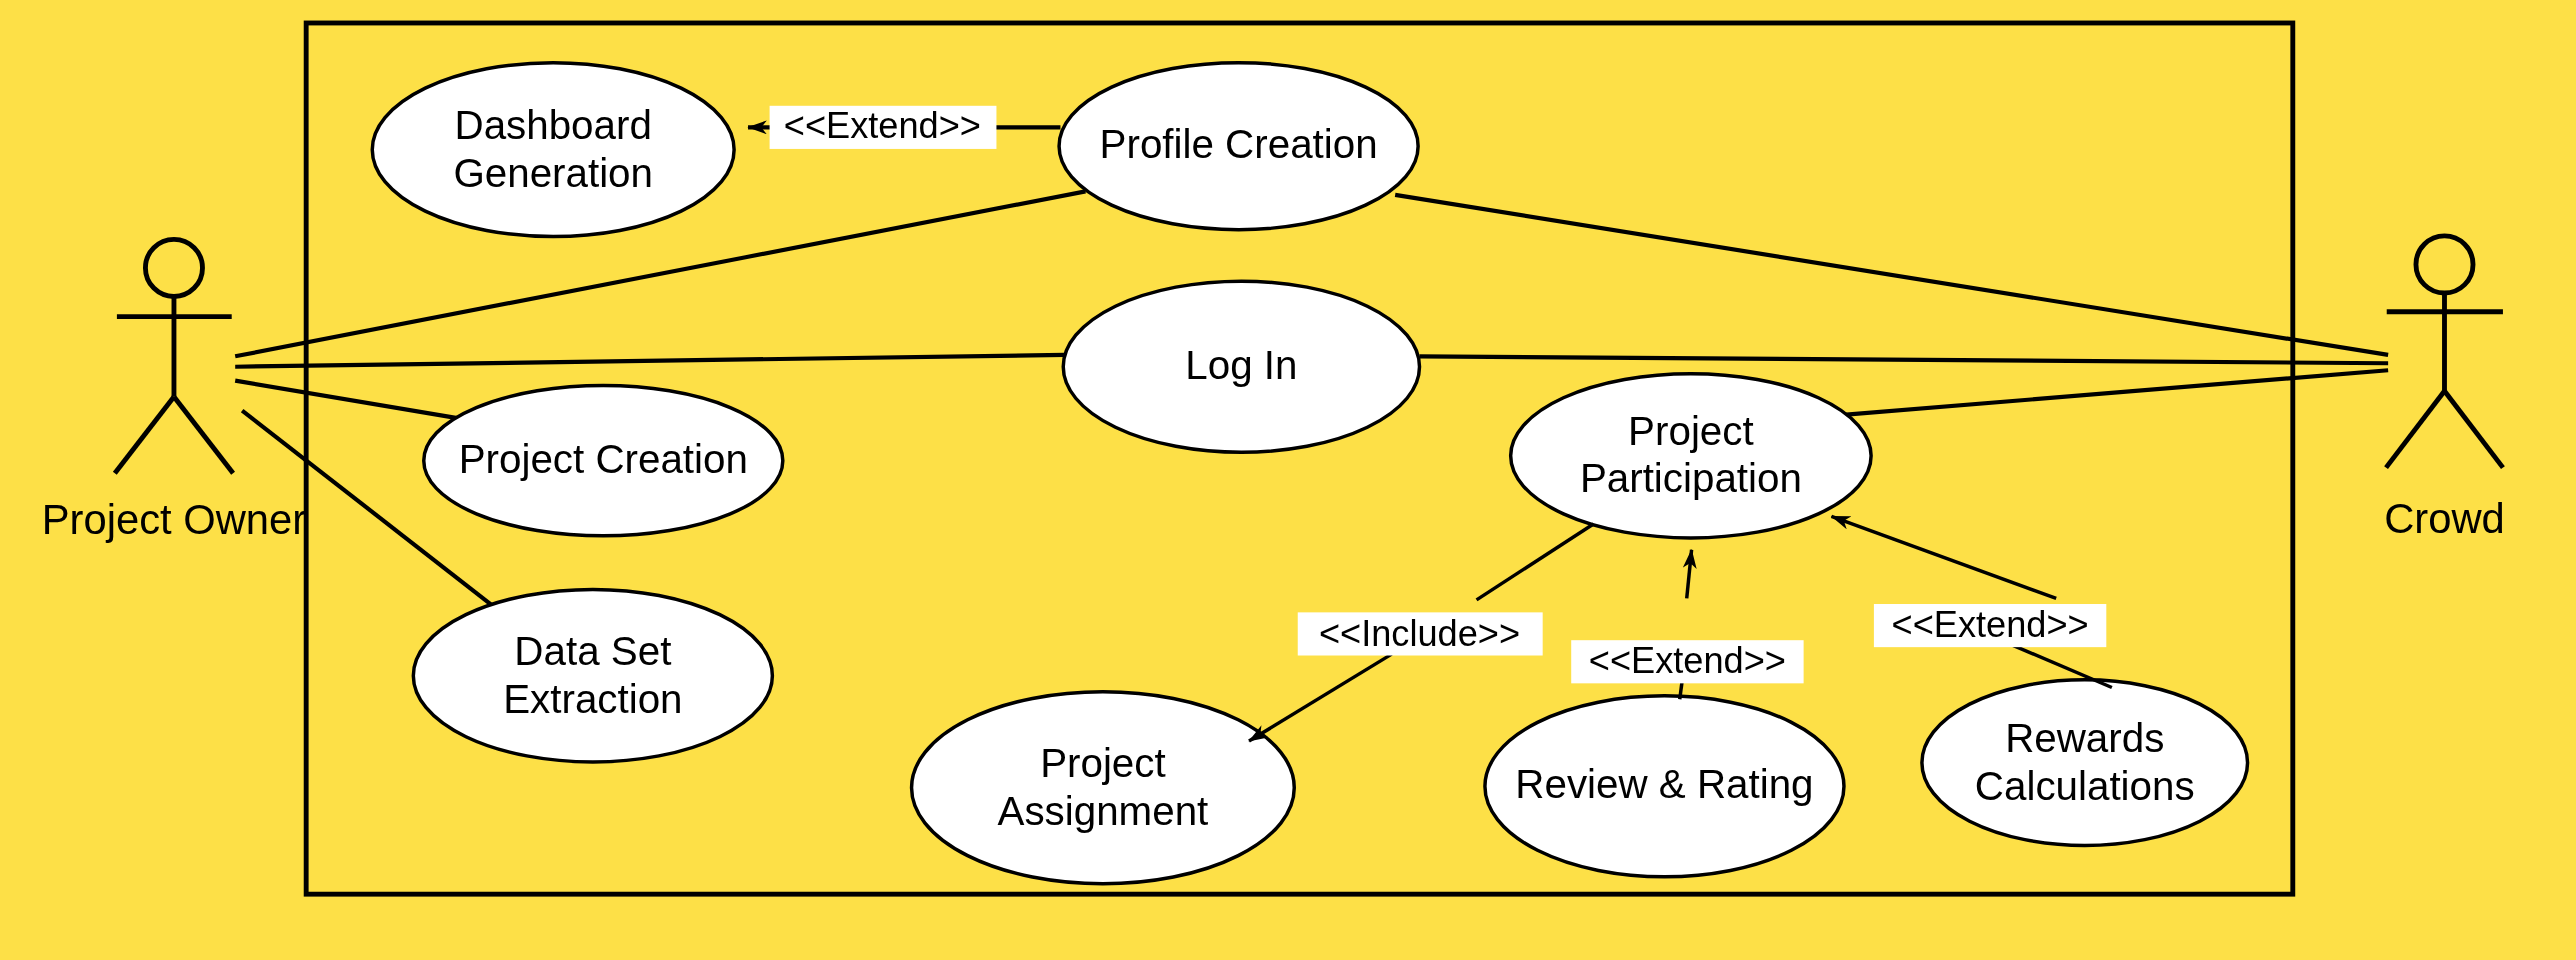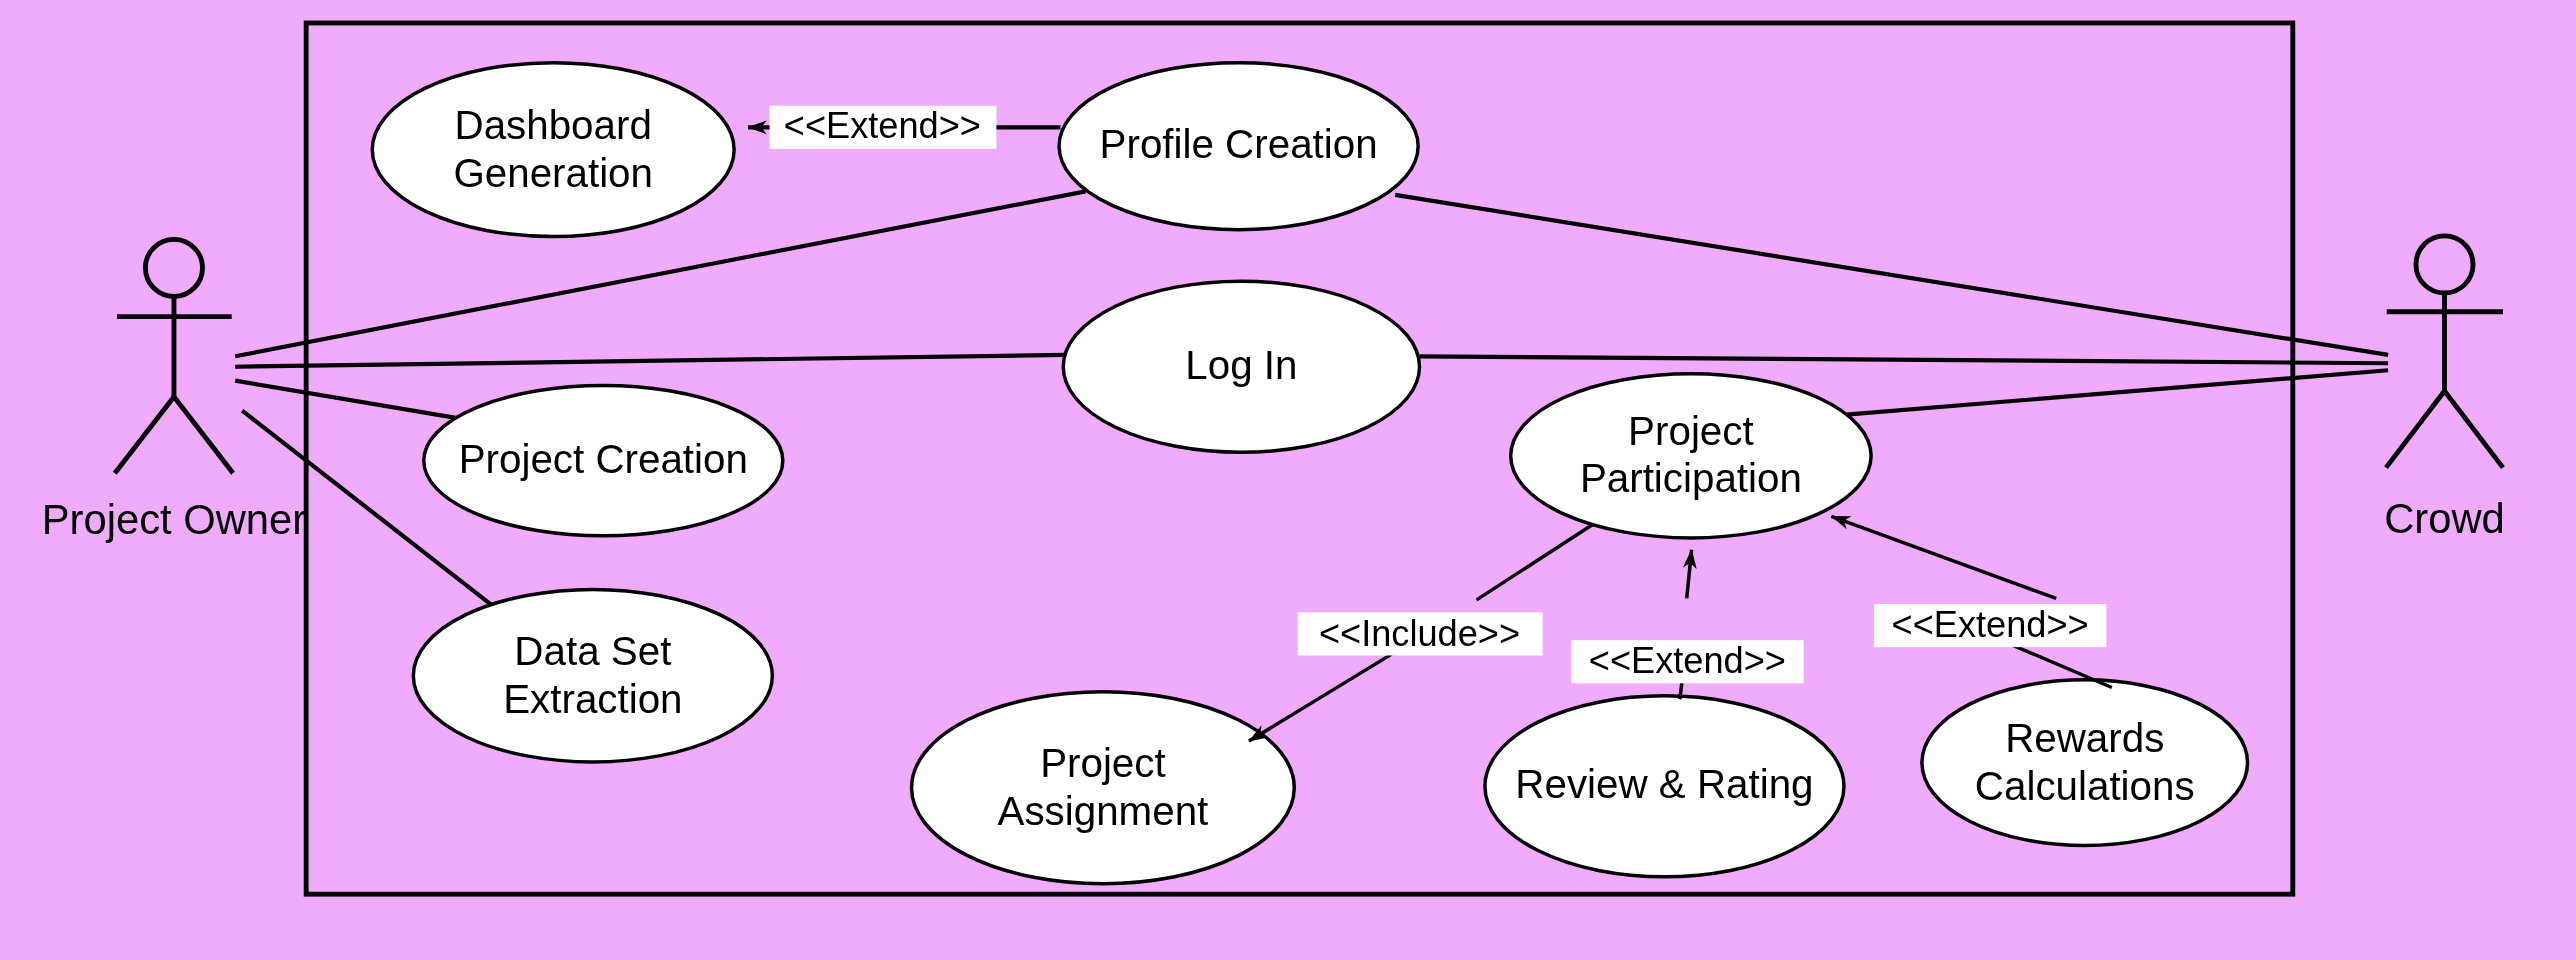--- a/index.html
+++ b/index.html
@@ -7,21 +7,21 @@
     padding: 0;
     background: #ffffff;
   }
   body {
     font-family: "Liberation Sans", sans-serif;
   }
   #diagram-root {
     position: relative;
     width: 2576px;
     height: 961px;
-    background: #f0abfc;
+    background: #fde047;
     overflow: hidden;
   }
   svg#uml-canvas {
     display: block;
     width: 2576px;
     height: 961px;
   }
   .sys-boundary {
     fill: none;
     stroke: #000000;

